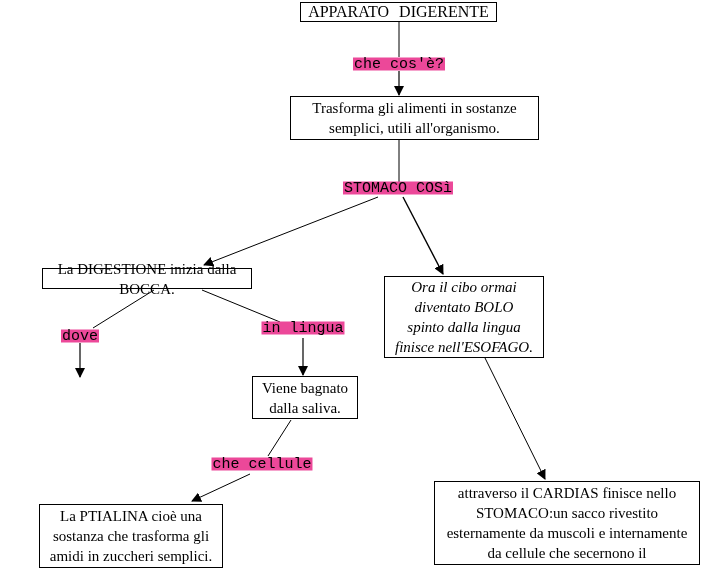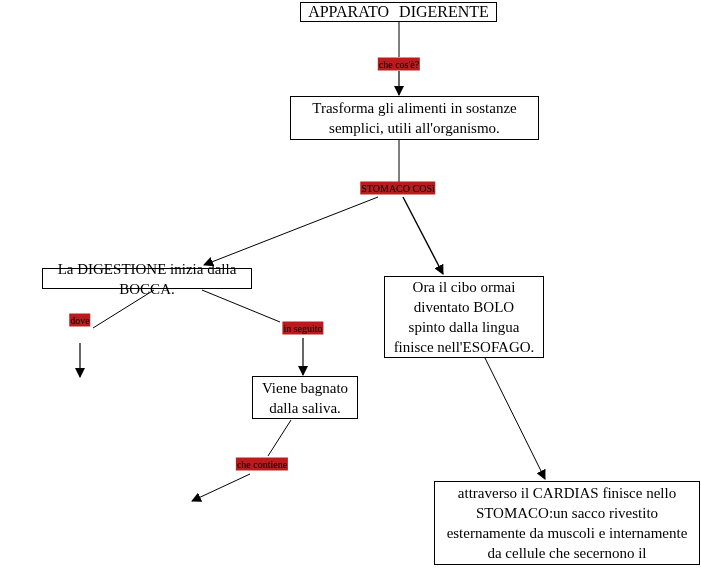--- a/index.html
+++ b/index.html
@@ -17,41 +17,41 @@
     color: #000;
     text-align: center;
     white-space: pre-line;
     padding: 0 2px;
     display: flex;
     align-items: center;
     justify-content: center;
   }
   .label {
     position: absolute;
-    font-family: Liberation Serif, serif;
-    font-size: 10px;
+    font-family: Liberation Mono, monospace;
+    font-size: 15px;
     line-height: 13px;
     color: #000;
-    background: #b91c1c;
+    background: #ec4899;
     white-space: nowrap;
     transform: translate(-50%, -50%);
     padding: 0 1px;
   }
   #n-title { left: 300px; top: 2px; width: 197px; height: 20px; font-size: 16px; word-spacing: 6px; }
   #n-def { left: 290px; top: 96px; width: 249px; height: 44px; }
   #n-bocca { left: 42px; top: 268px; width: 210px; height: 21px; }
   #n-cibo { left: 1px; top: 378px; width: 159px; height: 44px; }
   #n-saliva { left: 252px; top: 376px; width: 106px; height: 43px; }
   #n-ptialina { left: 39px; top: 504px; width: 184px; height: 64px; }
-  #n-bolo { left: 384px; top: 276px; width: 160px; height: 82px; }
+  #n-bolo { left: 384px; top: 276px; width: 160px; height: 82px; font-style: italic; }
   #n-stomaco { left: 434px; top: 481px; width: 266px; height: 84px; }
 
   #l-checose { left: 399px; top: 64px; }
   #l-avviene { left: 398px; top: 188px; }
-  #l-dove { left: 80px; top: 320px; }
+  #l-dove { left: 80px; top: 336px; }
   #l-seguito { left: 303px; top: 328px; }
   #l-contiene { left: 262px; top: 464px; }
 </style>
 </head>
 <body>
 
 <div id="canvas">
   <svg class="links" viewBox="0 0 701 570">
     <defs>
       <marker id="arrow" markerWidth="10" markerHeight="10" refX="9" refY="5" orient="auto" markerUnits="userSpaceOnUse">
@@ -76,27 +76,30 @@
 
     <line x1="485" y1="358" x2="545" y2="479" stroke="#000" stroke-width="1" marker-end="url(#arrow)"></line>
   </svg>
 
   <div id="n-title" class="node">APPARATO  DIGERENTE</div>
   <div id="n-def" class="node">Trasforma gli alimenti in sostanze
 semplici, utili all'organismo.</div>
   <div id="n-bocca" class="node">La DIGESTIONE inizia dalla BOCCA.</div>
   <div id="n-saliva" class="node">Viene bagnato
 dalla saliva.</div>
+  <div id="n-ptialina" class="node">La PTIALINA cioè una
+sostanza che trasforma gli
+amidi in zuccheri semplici.</div>
   <div id="n-bolo" class="node">Ora il cibo ormai
 diventato BOLO
 spinto dalla lingua
 finisce nell'ESOFAGO.</div>
   <div id="n-stomaco" class="node">attraverso il CARDIAS finisce nello
 STOMACO:un sacco rivestito
 esternamente da muscoli e internamente
 da cellule che secernono il</div>
 
   <span id="l-checose" class="label">che cos'è?</span>
   <span id="l-avviene" class="label">STOMACO COSì</span>
   <span id="l-dove" class="label">dove</span>
-  <span id="l-seguito" class="label">in seguito</span>
-  <span id="l-contiene" class="label">che contiene</span>
+  <span id="l-seguito" class="label">in lingua</span>
+  <span id="l-contiene" class="label">che cellule</span>
 </div>
 
 </body></html>

